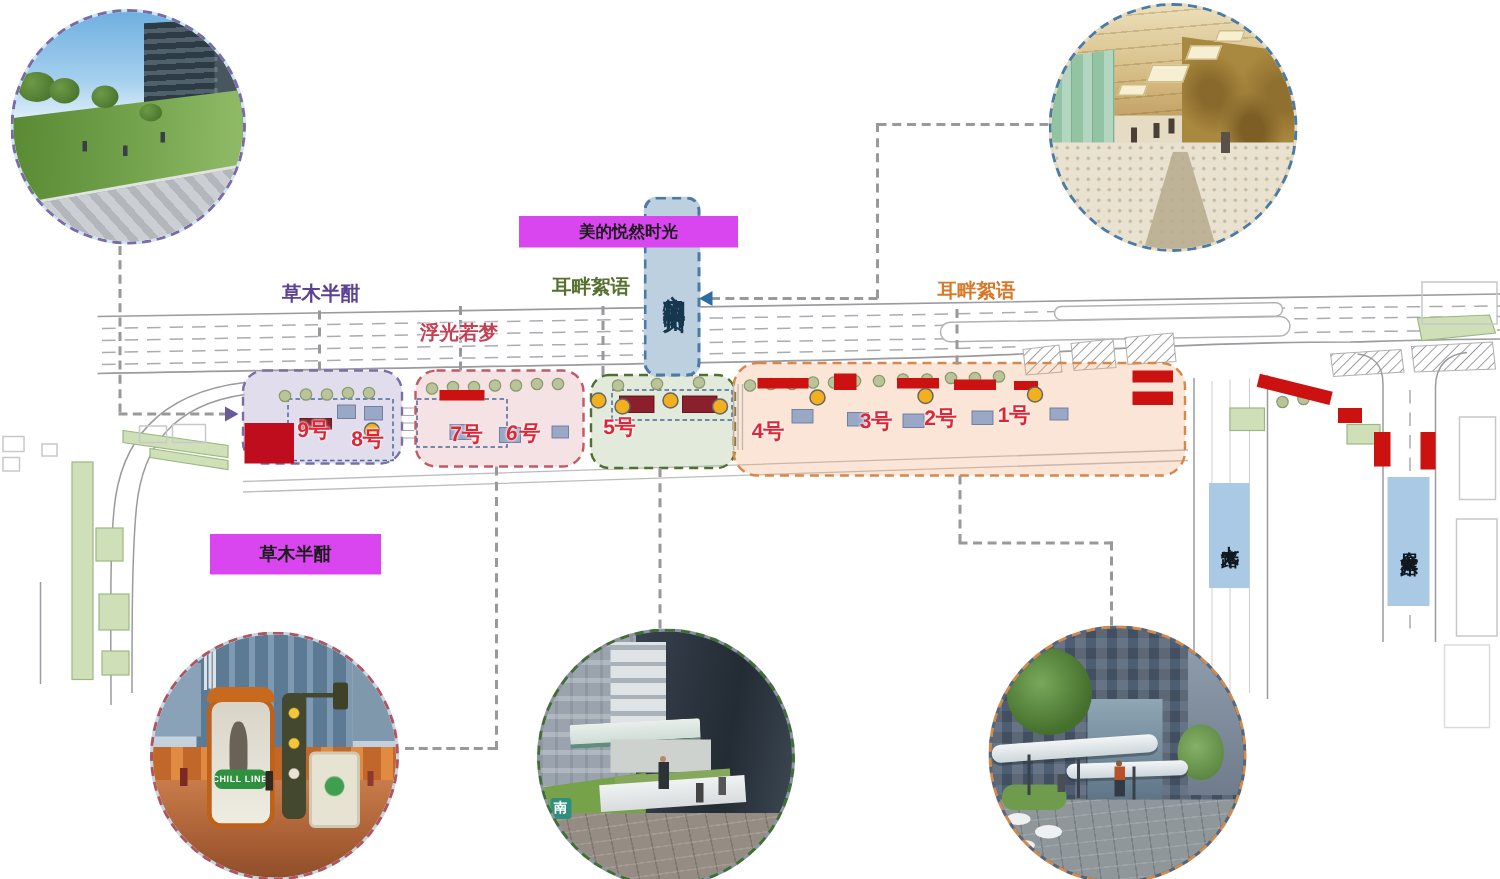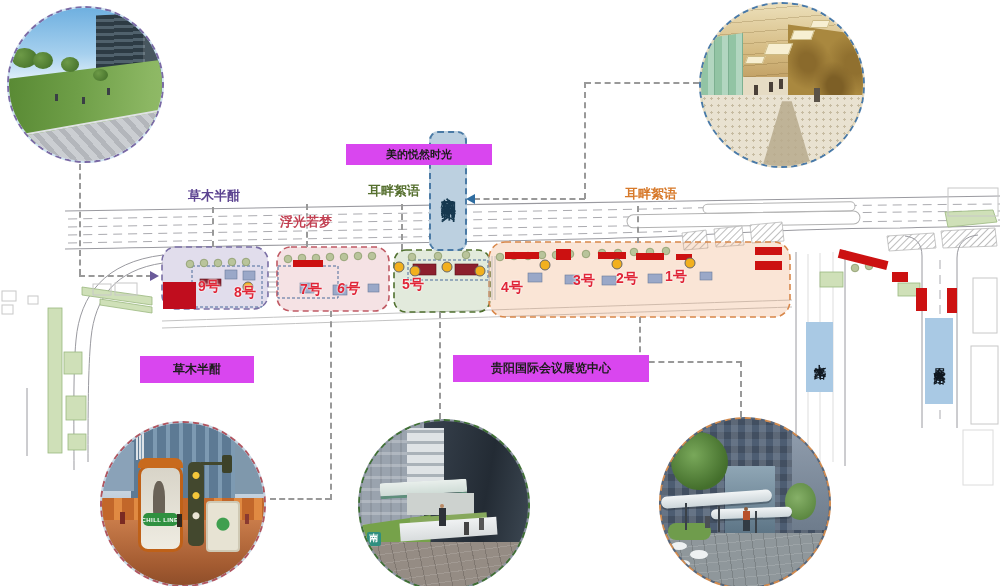--- a/index.html
+++ b/index.html
@@ -392,21 +392,20 @@
   <div class="conn v cn-green" style="left:439px;top:312px;height:107px;"></div>
 
   <div class="conn v cn-orange" style="left:639px;top:317px;height:45px;"></div>
   <div class="conn h cn-orange" style="left:639px;top:361px;width:103px;"></div>
   <div class="conn v cn-orange" style="left:740px;top:361px;height:56px;"></div>
 
   <div class="banner"></div>
   <div class="graybox bx-meide">美的悦然时光</div>
   <div class="banner-text">文物里的贵州</div>
   <div class="graybox bx-yun">草木半酣</div>
-  <div class="graybox bx-conv">贵阳国际会议展览中心</div>
 
   <div class="ztitle zt-caomu">草木半酣</div>
   <div class="ztitle zt-fuguang">浮光若梦</div>
   <div class="ztitle zt-zili">耳畔絮语</div>
   <div class="ztitle zt-erpan">耳畔絮语</div>
 
   <div class="stall" style="left:209px;top:287px;">9号</div>
   <div class="stall" style="left:245px;top:293px;">8号</div>
   <div class="stall" style="left:311px;top:290px;">7号</div>
   <div class="stall" style="left:348px;top:289px;font-style:italic;">6号</div>

